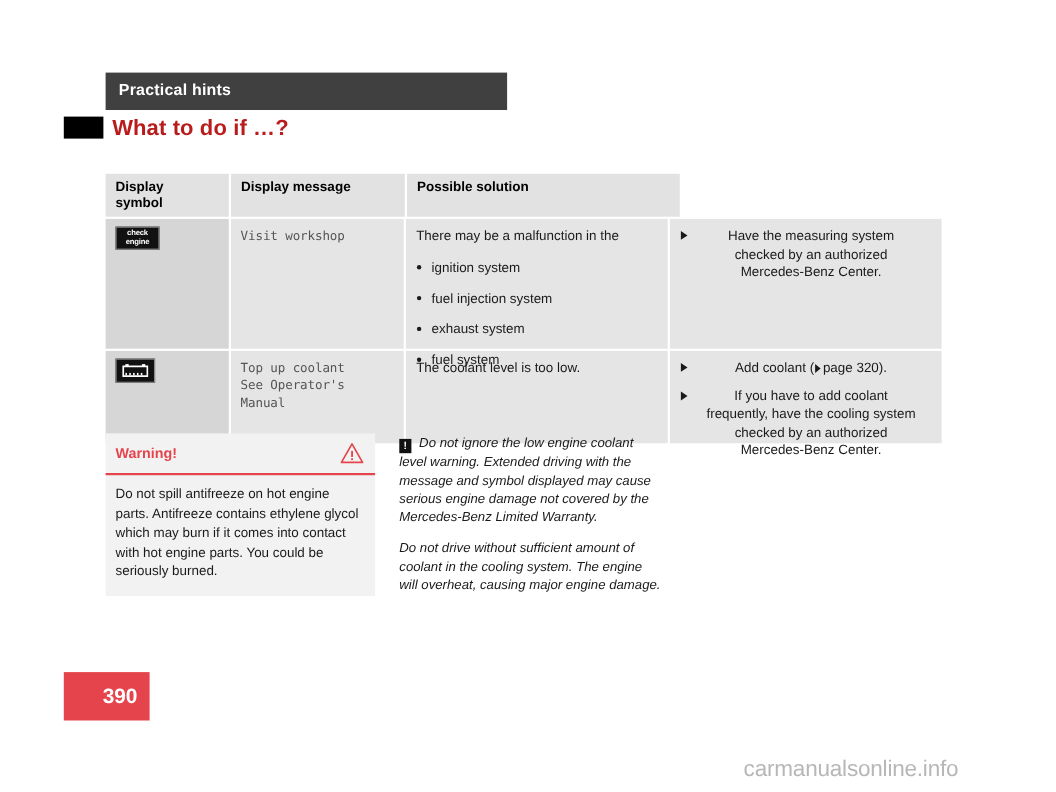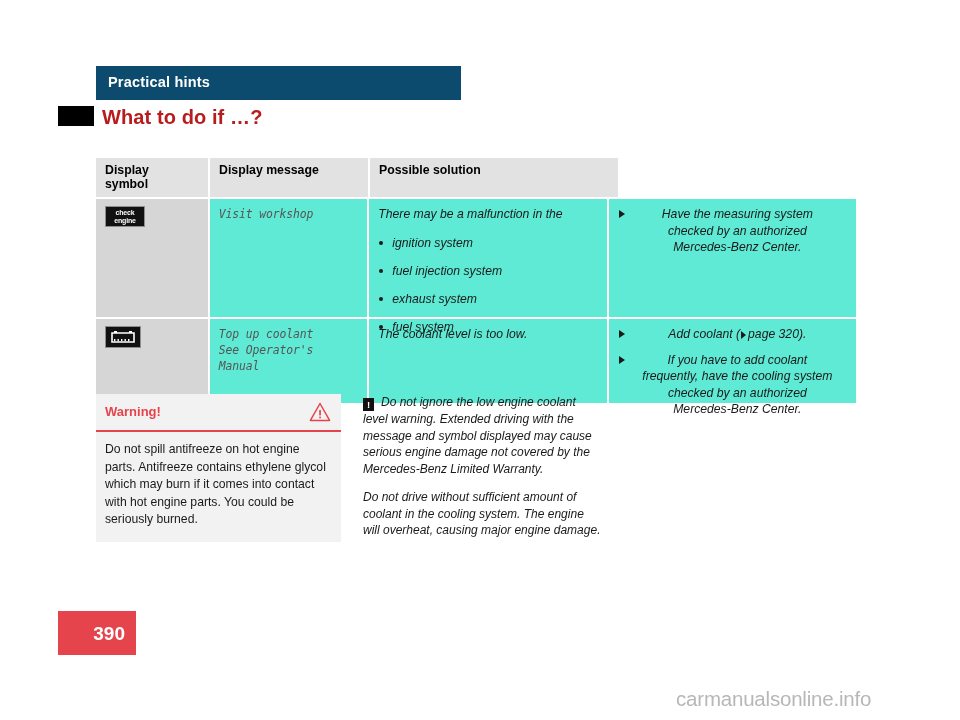--- a/index.html
+++ b/index.html
@@ -20,21 +20,21 @@
     inset: 0;
   }
 
   
   .chapter-bar {
     position: absolute;
     left: 96px;
     top: 66px;
     width: 365px;
     height: 34px;
-    background: #0c4a6e;
+    background: #404040;
   }
   .chapter-bar-label {
     position: absolute;
     left: 12px;
     top: 8px;
     font-size: 14.5px;
     font-weight: bold;
     color: #ffffff;
     letter-spacing: 0.2px;
   }
@@ -92,21 +92,21 @@
     font-size: 12.3px;
     font-weight: bold;
     color: #000000;
     padding-top: 5px;
     padding-bottom: 6px;
   }
 
   .drow .c1 { background: #d6d6d6; }
   .drow .c2,
   .drow .c3,
-  .drow .c4 { background: #5eead4; font-style: italic; }
+  .drow .c4 { background: #e5e5e5; }
 
   .drow.r1 .cell { height: 118px; }
   .drow.r2 .cell { height: 84px; }
 
   .msg {
     font-family: "DejaVu Sans Mono", "Liberation Mono", monospace;
     font-size: 11.4px;
     color: #555555;
     line-height: 16px;
     letter-spacing: -0.1px;

